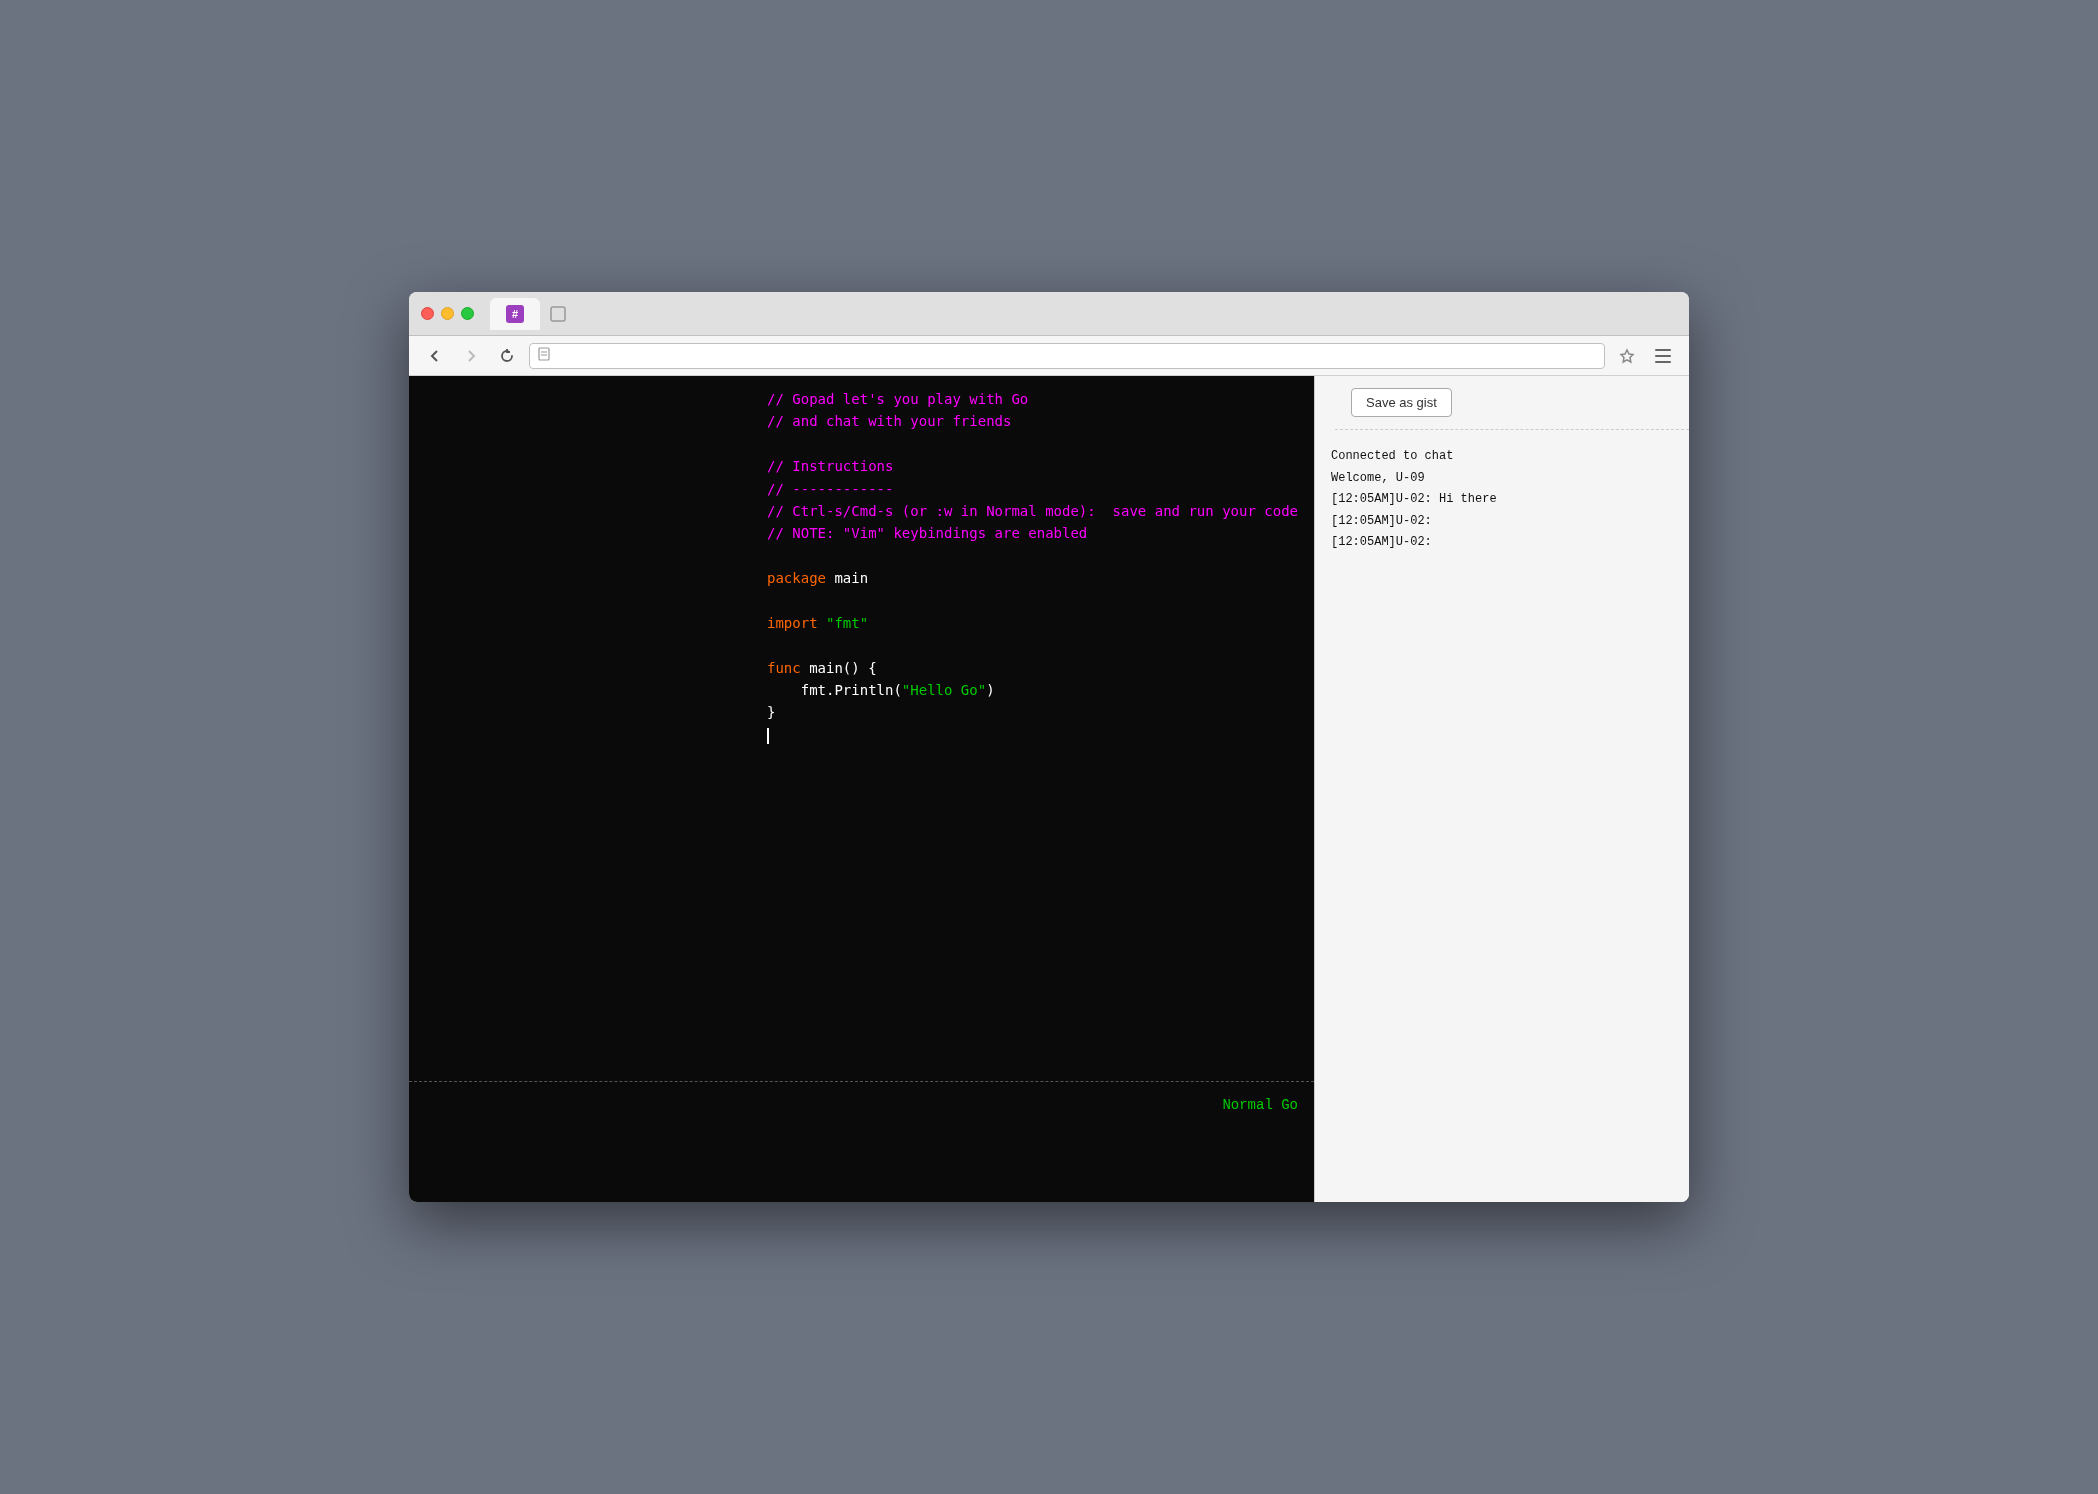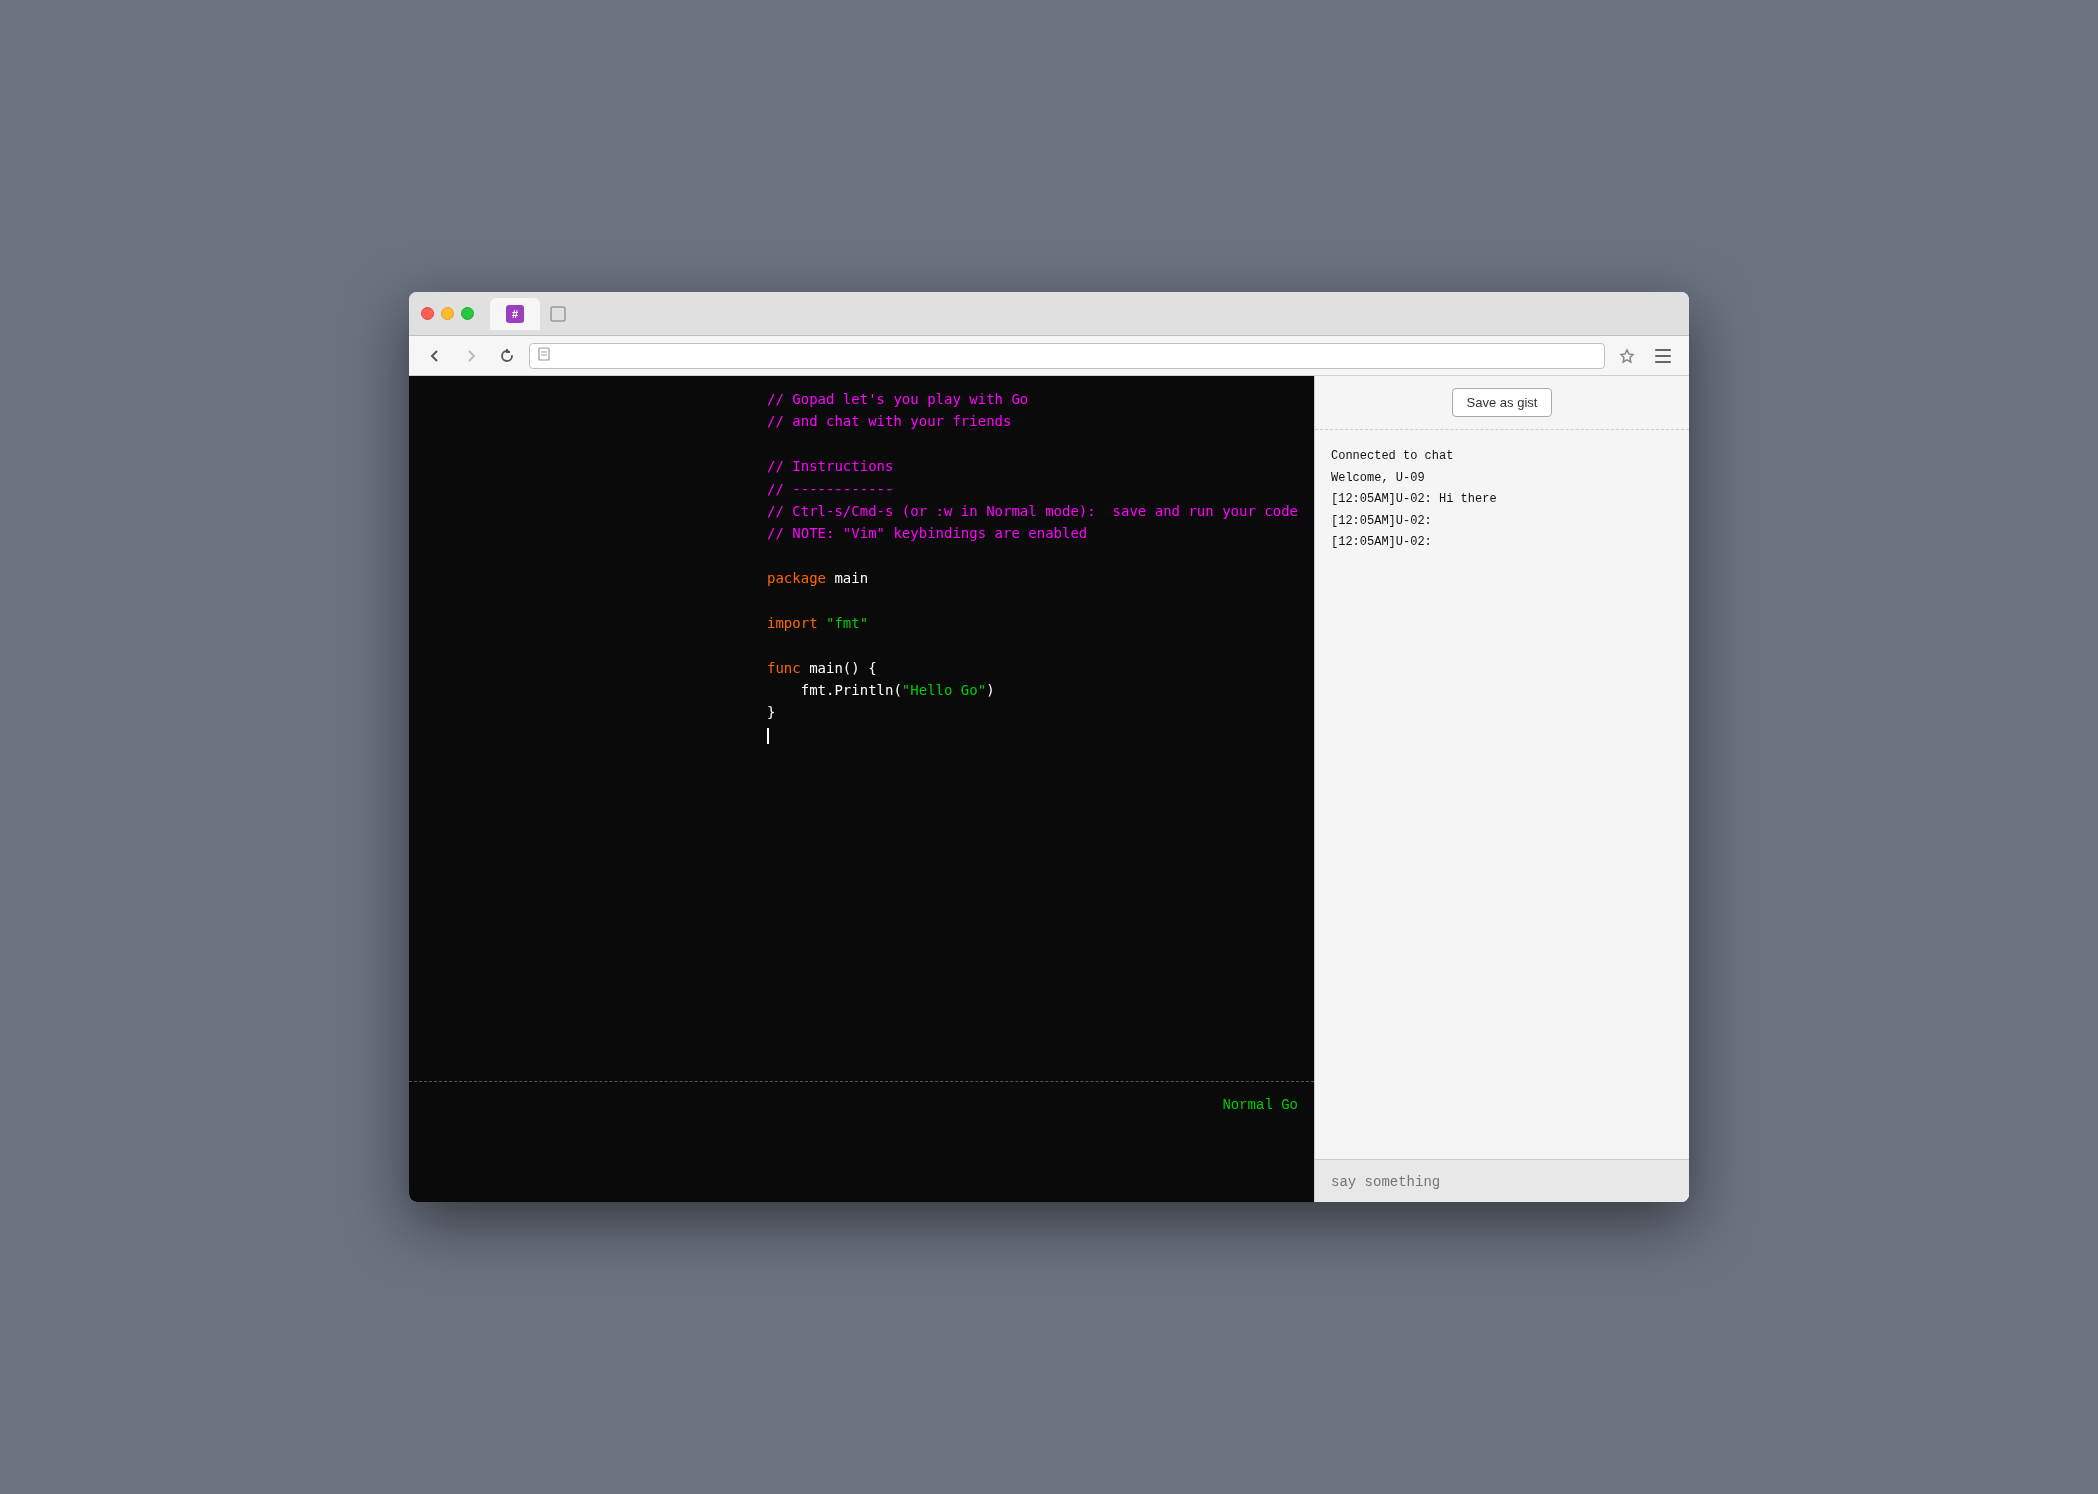--- a/index.html
+++ b/index.html
@@ -216,24 +216,25 @@
       background: #f5f5f5;
       display: flex;
       flex-direction: column;
       border-left: 1px solid #ccc;
       flex-shrink: 0;
     }
 
     .chat-header {
       padding: 12px 16px;
       display: flex;
-      justify-content: center;
+      justify-content: flex-start;
       align-items: center;
       border-bottom: 1px dashed #ccc;
       flex-shrink: 0;
+      margin-left: 20px;
     }
 
     .save-gist-btn {
       background: white;
       border: 1px solid #aaa;
       border-radius: 4px;
       padding: 6px 14px;
       font-size: 13px;
       color: #333;
       cursor: pointer;
@@ -383,19 +384,16 @@
       </div>
 
       <div class="chat-messages">
         <div>Connected to chat</div>
         <div>Welcome, U-09</div>
         <div>[12:05AM]U-02: Hi there</div>
         <div>[12:05AM]U-02:</div>
         <div>[12:05AM]U-02:</div>
       </div>
 
-      <div class="chat-input-area">
-        <input class="chat-input" type="text" placeholder="say something" style="">
-      </div>
     </div>
 
   </div>
 </div>
 
 </body></html>

